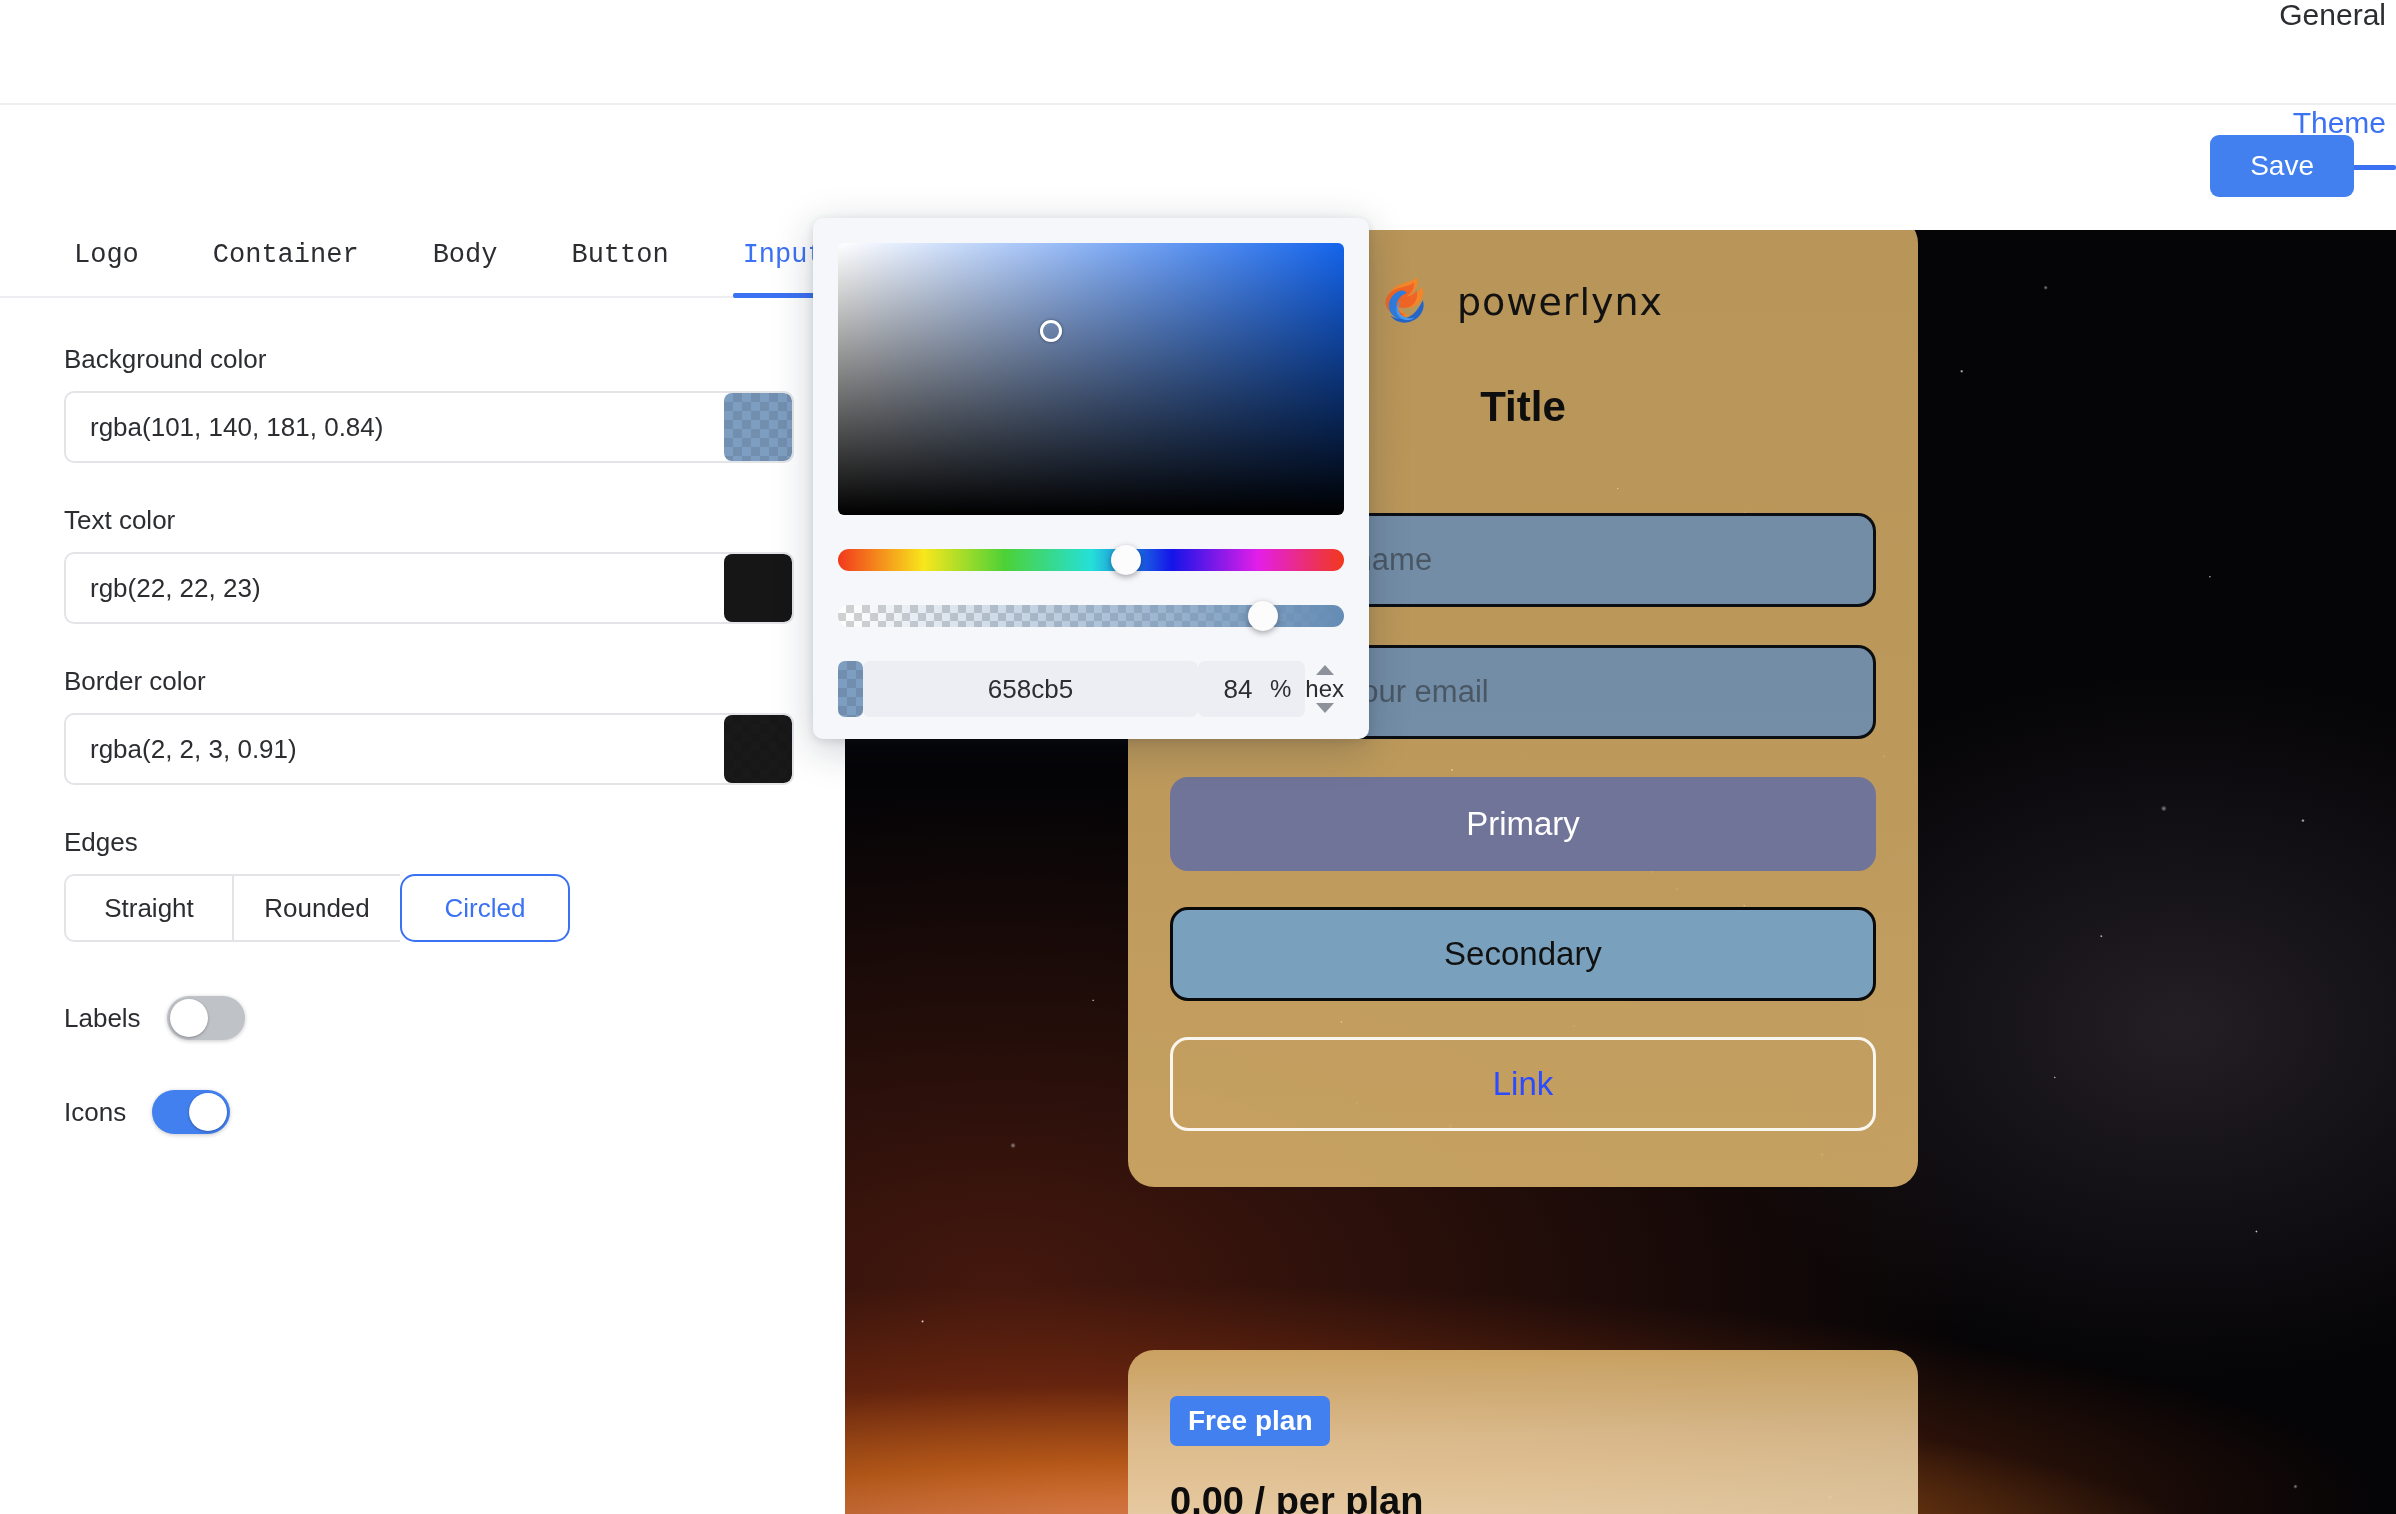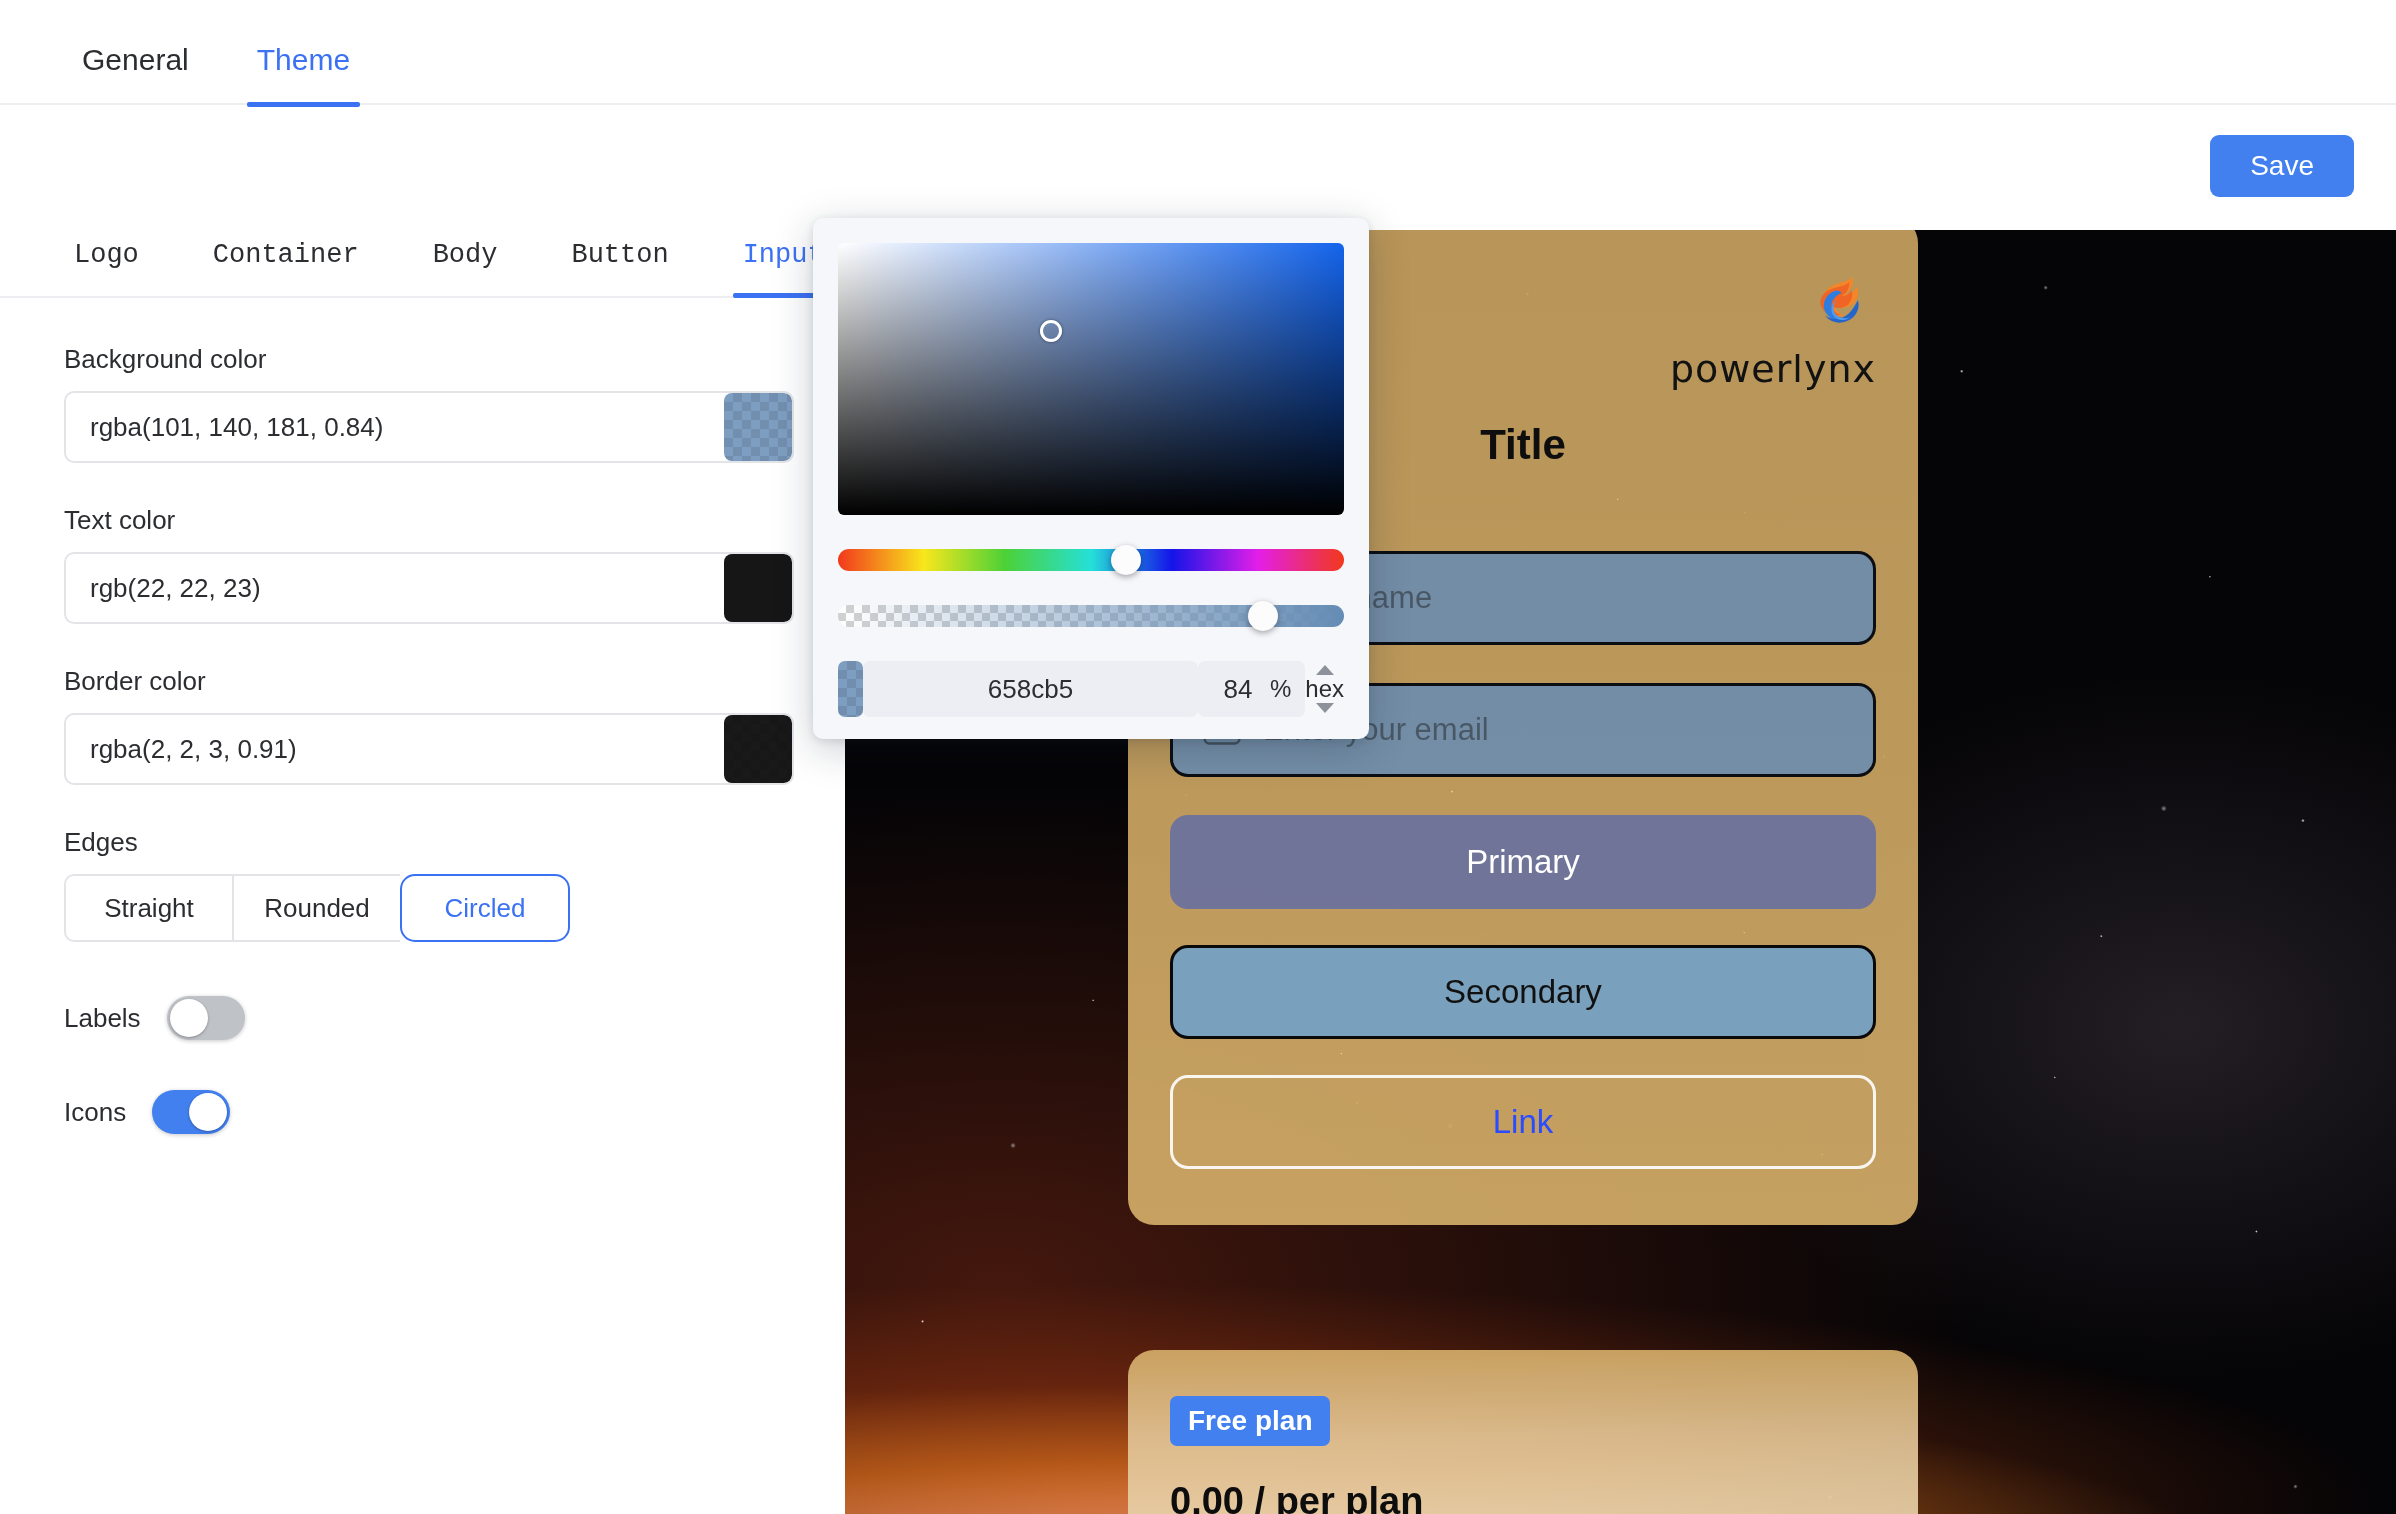--- a/index.html
+++ b/index.html
@@ -9,21 +9,21 @@
     background: #ffffff;
     overflow: hidden;
   }
   .app { position: relative; width: 2396px; height: 1514px; background:#fff; }
 
   
   .topbar {
     position: absolute; left:0; top:0; width:2396px; height:105px;
     border-bottom: 2px solid #eceef1; background:#fff;
   }
-  .topbar-inner { display:flex; align-items:flex-end; height:105px; padding-left:72px; gap:48px; }
+  .topbar-inner { display:flex; align-items:flex-end; height:105px; padding-left:72px; gap:48px;flex-direction:column; }
   .toptab {
     position: relative; font-size: 30px; line-height: 1; color:#2b2d31;
     padding: 0 10px 30px 10px; cursor:pointer; white-space:nowrap;
   }
   .toptab.active { color:#3b71f3; }
   .toptab.active::after {
     content:""; position:absolute; left:0; right:0; bottom:-2px; height:5px;
     background:#3b71f3; border-radius:2px;
   }
 
@@ -144,21 +144,21 @@
     padding:56px 42px 56px 42px;
     background:
       radial-gradient(1.2px 1.2px at 18% 14%, rgba(255,240,210,.9), transparent),
       radial-gradient(1px 1px at 62% 28%, rgba(255,240,210,.8), transparent),
       radial-gradient(1.3px 1.3px at 41% 57%, rgba(255,245,220,.8), transparent),
       radial-gradient(1px 1px at 78% 71%, rgba(255,240,210,.7), transparent),
       radial-gradient(1.1px 1.1px at 27% 83%, rgba(255,245,220,.75), transparent),
       linear-gradient(180deg, rgba(198,160,95,.93) 0%, rgba(201,163,97,.93) 45%, rgba(210,172,104,.93) 100%);
     background-repeat:no-repeat;
   }
-  .brand { display:flex; align-items:flex-end; justify-content:center; gap:16px; margin-bottom:30px;flex-direction:column; }
+  .brand { display:flex; align-items:center; justify-content:center; gap:16px; margin-bottom:52px; }
   .brand-name { font-size:38px; letter-spacing:1px; color:#121212; font-family:"DejaVu Sans", sans-serif; }
   .card-title { text-align:center; font-size:42px; font-weight:bold; color:#0e0e0e; margin-bottom:82px; }
 
   .pv-input {
     position:relative; height:94px; border-radius:18px;
     background: rgba(101,140,181,.84);
     border:3px solid rgba(2,2,3,.91);
     display:flex; align-items:center; padding-left:30px; margin-bottom:38px;
   }
   .pv-input .ph { font-size:31px; color:rgba(22,22,23,.45); }

